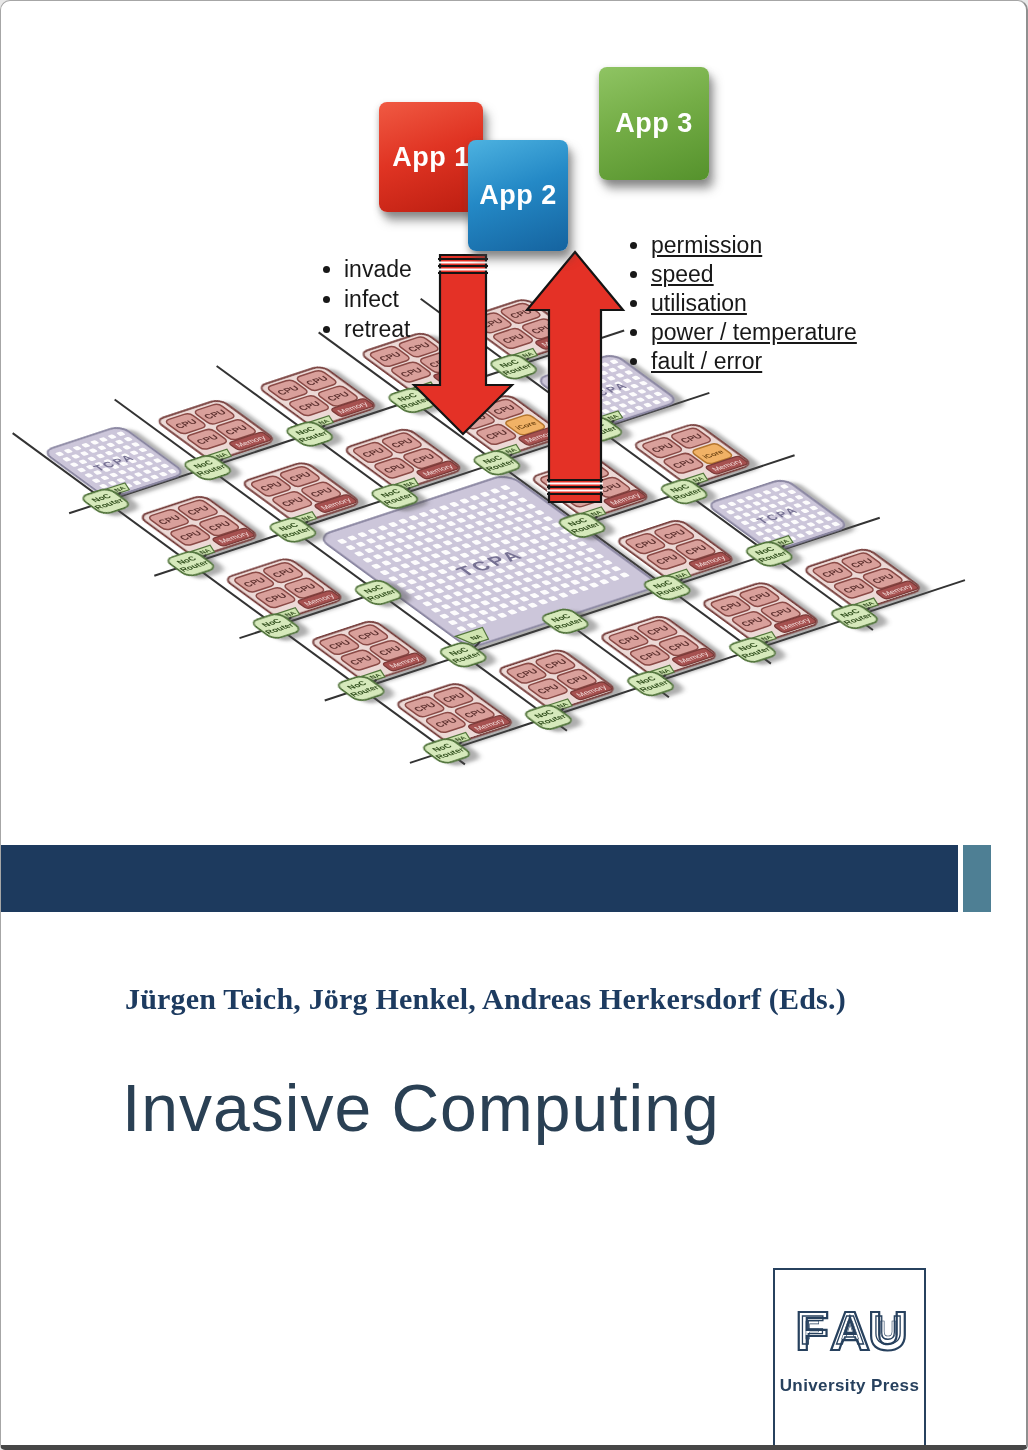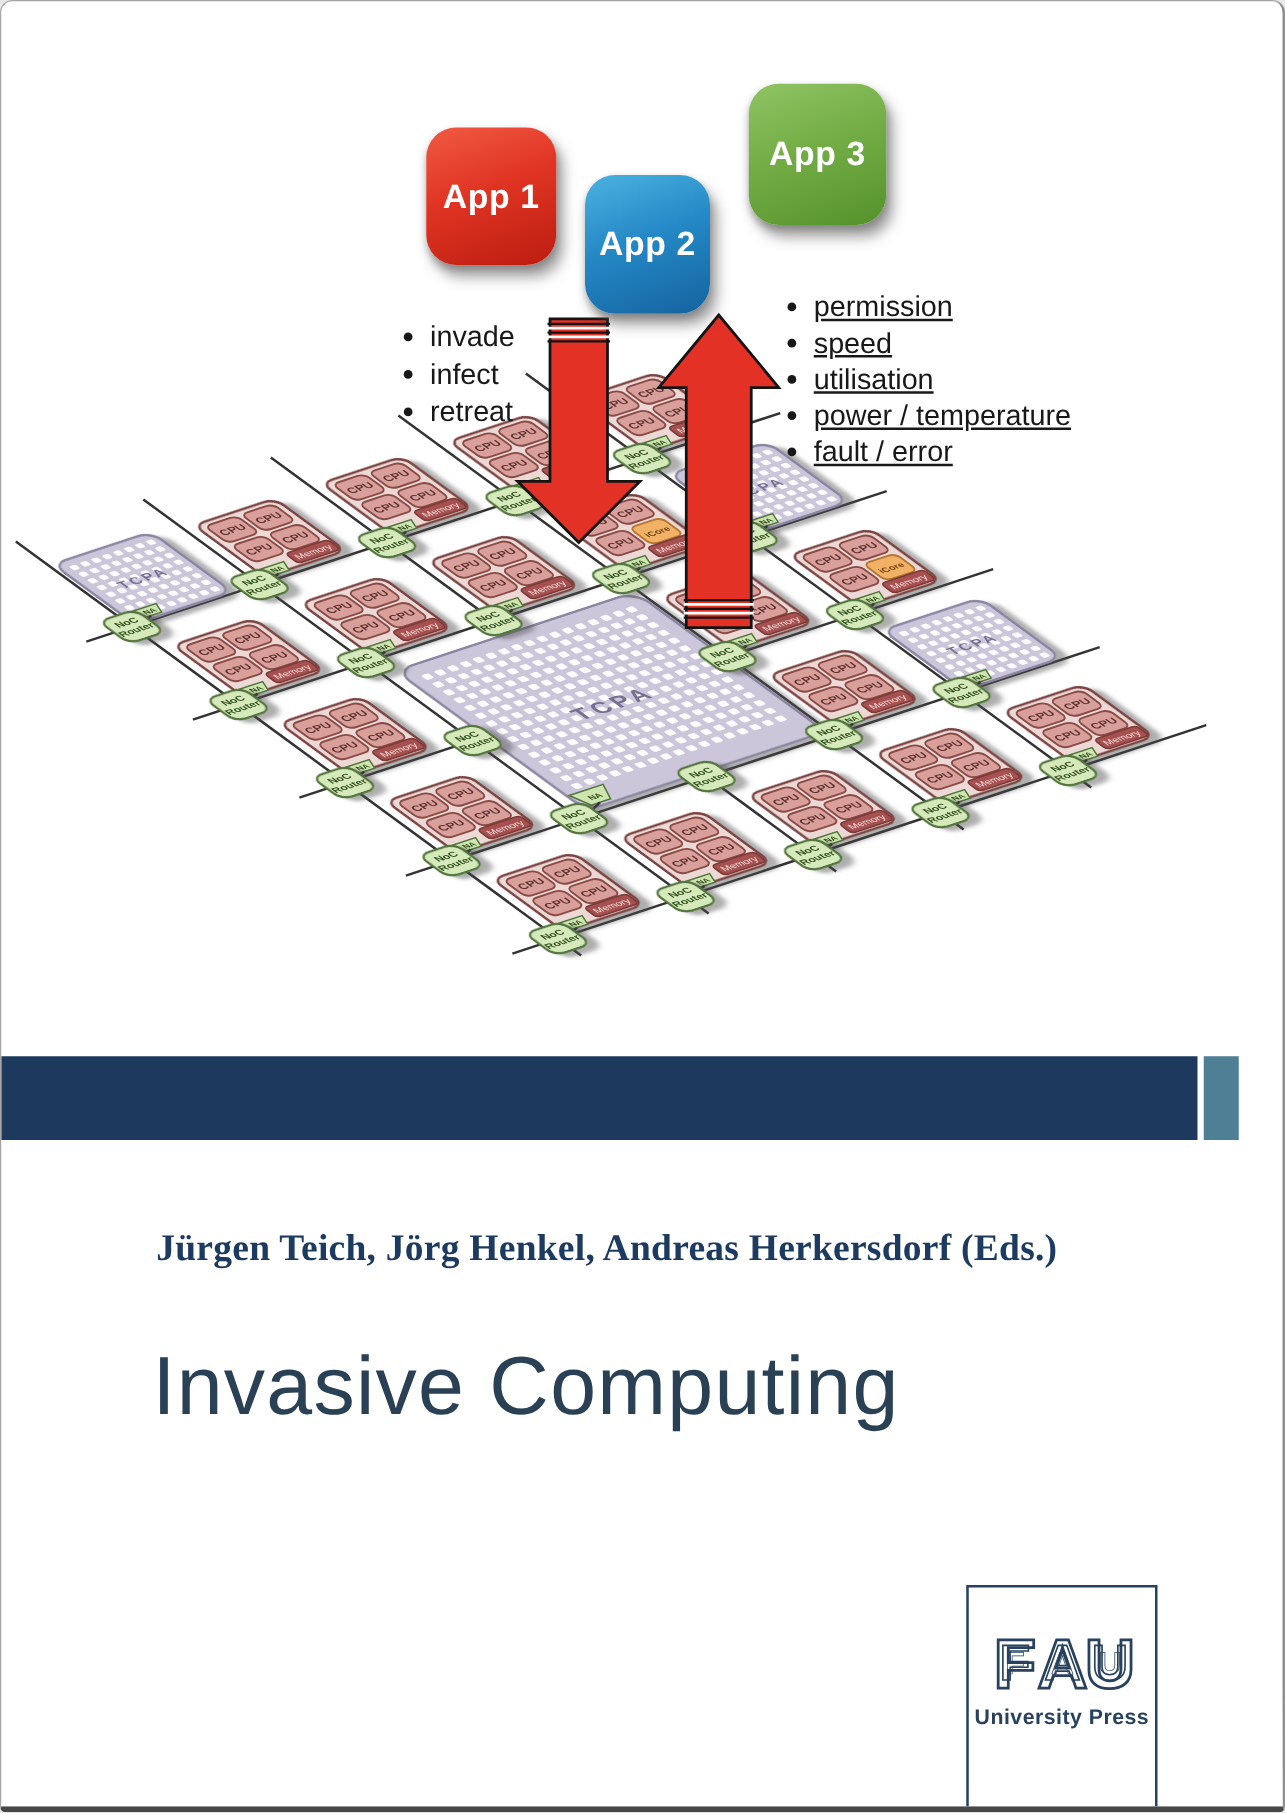--- a/index.html
+++ b/index.html
@@ -5,21 +5,21 @@
   html,body{margin:0;padding:0;background:#e8e8e8;}
   .page{
     position:relative; width:1028px; height:1450px; box-sizing:border-box;
     background:#ffffff; overflow:hidden; margin:0 auto;
     border:1px solid #a6a6a6; border-right:2px solid #8f8f8f; border-bottom:5px solid #474747;
     border-radius:10px 10px 5px 5px;
     font-family:"Liberation Sans", sans-serif;
   }
   .app{
     position:absolute; display:flex; align-items:center; justify-content:center;
-    border-radius:24px; color:#fff; font-weight:bold; font-size:27px; letter-spacing:.5px;
+    border-radius:8px; color:#fff; font-weight:bold; font-size:27px; letter-spacing:.5px;
     box-shadow:5px 9px 10px rgba(70,70,70,.5), 0 3px 6px rgba(90,90,90,.35);
   }
   .app1{left:340px; top:101px; width:104px; height:110px;}
   .app2{left:467px; top:139px; width:100px; height:111px;}
   .app3{left:598px; top:66px;  width:110px; height:113px;}
   ul.bullets{
     position:absolute; margin:0; padding-left:22px; list-style:disc;
     font-size:23px; color:#181818;
   }
   .bullets-left{left:321px; top:253px; line-height:30px;}
@@ -34,21 +34,21 @@
   .title{
     position:absolute; left:121px; top:1053px;
     font-size:66px; font-weight:300; letter-spacing:1px;margin-top:16px;
   }
   .logo-box{
     position:absolute; left:772px; top:1267px; width:153px; height:200px;
     border:2px solid #2b3e58; box-sizing:border-box; text-align:center;
   }
   .logo-box svg{display:block; margin:22px auto 0 auto;}
   .press{
-    font-size:17px; font-weight:bold; letter-spacing:.4px; margin-top:0px;
+    font-size:17px; font-weight:bold; letter-spacing:.4px; margin-top:12px;
   }
 </style>
 </head>
 <body>
 
 <div class="page">
 
   <svg id="diagram-svg" width="1026" height="840">
       <defs>
         <filter id="ds" x="-30%" y="-30%" width="170%" height="170%">
@@ -961,21 +961,21 @@
       <g>
         <polygon points="574,251 622,309 600,309 600,501 548,501 548,309 526,309" fill="#e43126" stroke="#141414" stroke-width="2.2"></polygon>
         <line x1="546" y1="479" x2="602" y2="479" stroke="#141414" stroke-width="1.8"></line>
         <line x1="546" y1="482.5" x2="602" y2="482.5" stroke="#ffffff" stroke-width="2.2"></line>
         <line x1="546" y1="486" x2="602" y2="486" stroke="#141414" stroke-width="1.8"></line>
         <line x1="546" y1="489.5" x2="602" y2="489.5" stroke="#ffffff" stroke-width="2.2"></line>
         <line x1="546" y1="493" x2="602" y2="493" stroke="#141414" stroke-width="1.8"></line>
       </g>
     </svg>
 
-  <div class="app app1" style="background: linear-gradient(160deg, rgb(240, 90, 67) 0%, rgb(224, 52, 35) 45%, rgb(187, 29, 16) 100%);">
+  <div class="app app1" style="background: linear-gradient(160deg, rgb(240, 90, 67) 0%, rgb(224, 52, 35) 45%, rgb(187, 29, 16) 100%); margin-left: 38px;">
     <span>App 1</span>
   </div>
   <div class="app app2" style="background: linear-gradient(160deg, rgb(77, 178, 224) 0%, rgb(36, 137, 198) 45%, rgb(21, 99, 159) 100%);">
     <span>App 2</span>
   </div>
   <div class="app app3" style="background: linear-gradient(160deg, rgb(143, 196, 99) 0%, rgb(116, 173, 70) 45%, rgb(85, 146, 44) 100%);">
     <span>App 3</span>
   </div>
 
   <ul class="bullets bullets-left">

